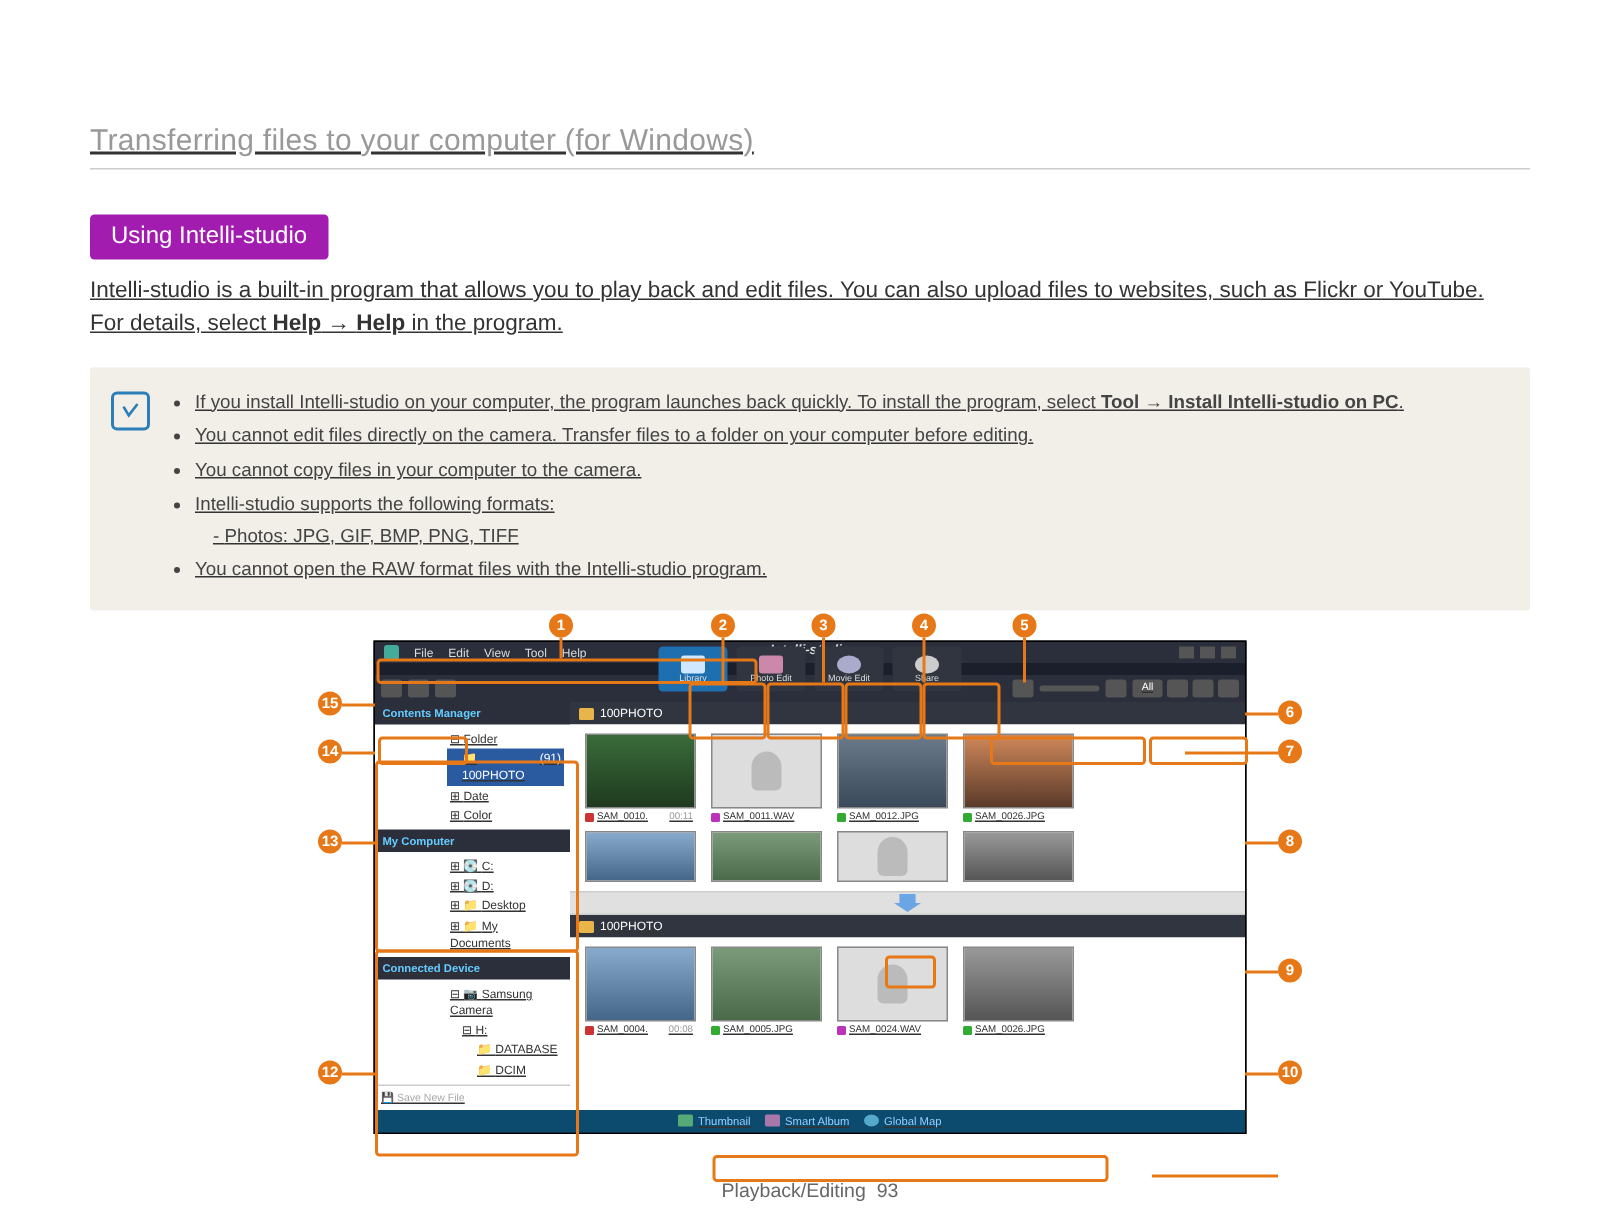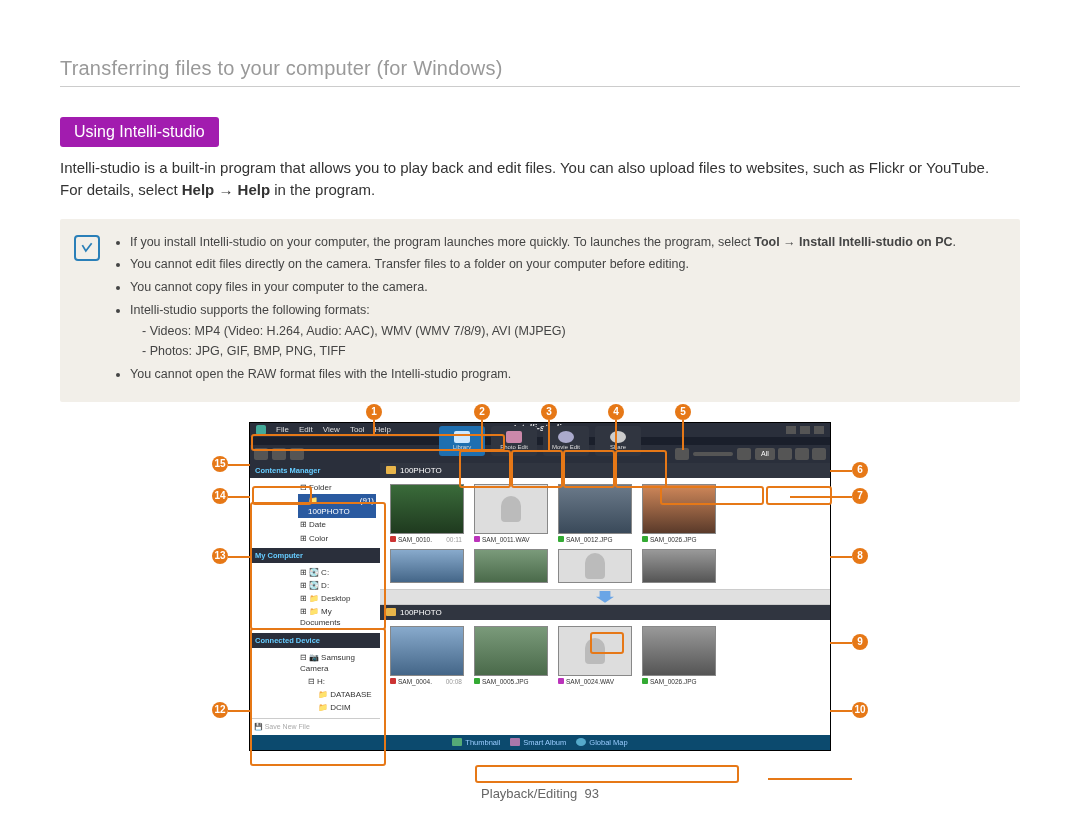--- a/index.html
+++ b/index.html
@@ -6,21 +6,22 @@
     margin: 0;
     padding: 0;
     width: 1080px;
     height: 815px;
     font-family: Arial, Helvetica, sans-serif;
     background: #fff;
     color: #333;
     position: relative;
   }
   .page {
-    padding: 57px 60px 0 60px;
+    padding: 83px 60px 0 60px;
+    text-decoration: underline;
   }
   .breadcrumb {
     font-size: 20px;
     font-weight: 300;
     color: #999;
     border-bottom: 1px solid #ccc;
     padding-bottom: 6px;
     margin-bottom: 30px;
     letter-spacing: 0.2px;
   }
@@ -385,27 +386,26 @@
   </div>
 
   <div class="note-box">
     <div class="note-icon">
       <svg width="14" height="14" viewBox="0 0 24 24" fill="none" stroke="#2a7fb8" stroke-width="3">
           <path d="M4 7l6 10L20 4"></path>
         </svg>
     </div>
     <ul>
       <li>
-        <span>If you install Intelli-studio on your computer, the program launches more quickly. To launches the program, select </span><span class="bold">Tool → Install Intelli-studio on PC</span><span>.</span>
+        <span>If you install Intelli-studio on your computer, the program launches back quickly. To install the program, select </span><span class="bold">Tool → Install Intelli-studio on PC</span><span>.</span>
       </li>
       <li>You cannot edit files directly on the camera. Transfer files to a folder on your computer before editing.</li>
       <li>You cannot copy files in your computer to the camera.</li>
       <li>
         <span>Intelli-studio supports the following formats:</span>
-        <div class="sub">Videos: MP4 (Video: H.264, Audio: AAC), WMV (WMV 7/8/9), AVI (MJPEG)</div>
         <div class="sub">Photos: JPG, GIF, BMP, PNG, TIFF</div>
       </li>
       <li>You cannot open the RAW format files with the Intelli-studio program.</li>
     </ul>
   </div>
 
   <div class="shot-wrap">
     <div class="shot">
 
       <div class="menubar">

